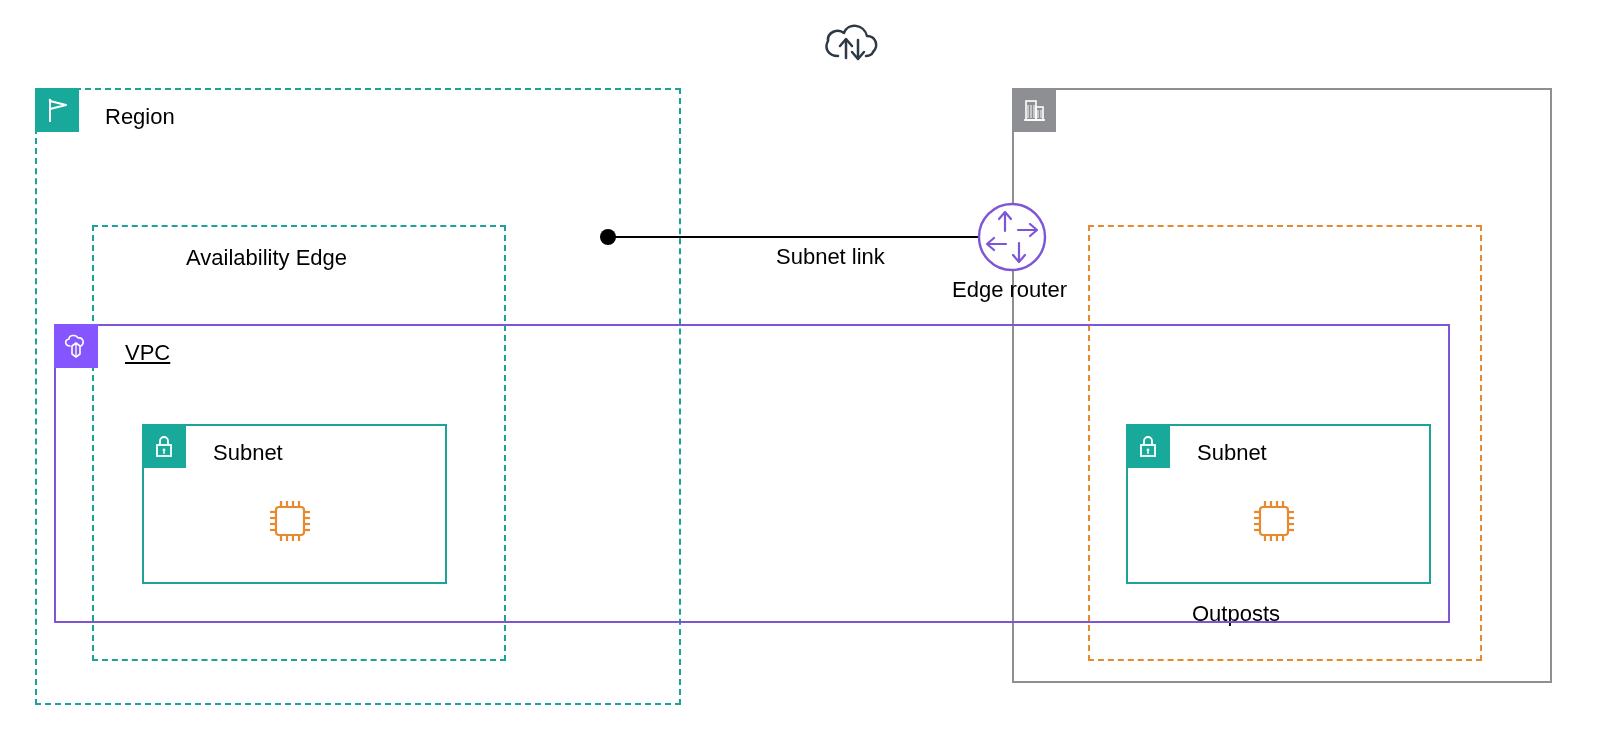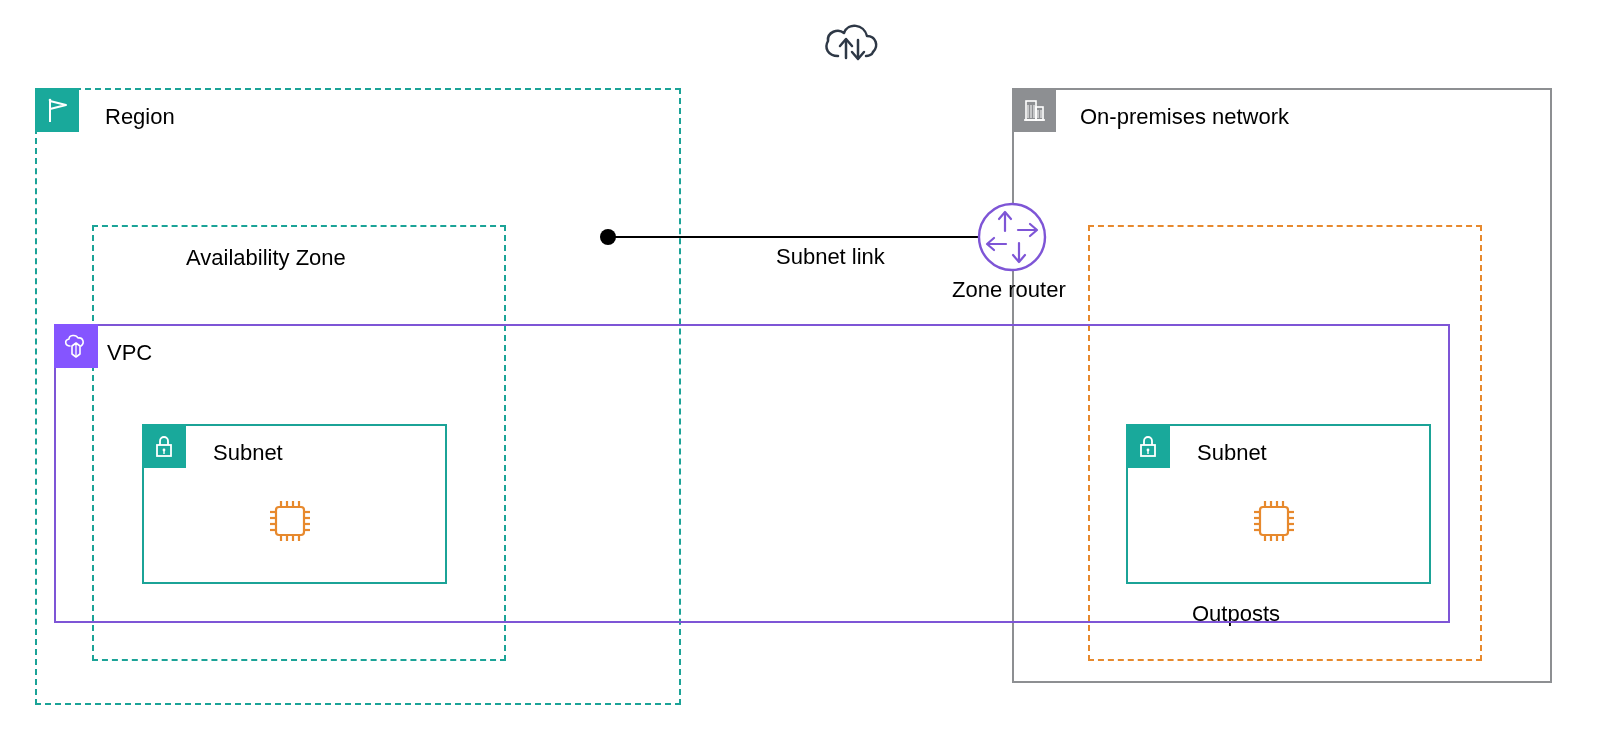--- a/index.html
+++ b/index.html
@@ -54,49 +54,48 @@
   <div class="badge" style="left:35px; top:88px; background:#19a99b;">
     <svg width="28" height="28" viewBox="0 0 28 28">
       <line x1="7" y1="4" x2="7" y2="26" stroke="#ffffff" stroke-width="2"></line>
       <polygon points="7,5 23,9 7,13" fill="none" stroke="#ffffff" stroke-width="2" stroke-linejoin="round"></polygon>
       <circle cx="7" cy="4" r="1.3" fill="#ffffff"></circle>
     </svg>
   </div>
   <div class="label" style="left:105px; top:104px;">Region</div>
 
   <div class="box" style="left:92px; top:225px; width:414px; height:436px; border:2px dashed #1ba397;"></div>
-  <div class="label" style="left:186px; top:245px;">Availability Zone</div>
+  <div class="label" style="left:186px; top:245px;">Availability Edge</div>
 
   <div class="box" style="left:1012px; top:88px; width:540px; height:595px; border:2px solid #8d8f92;"></div>
   <div class="badge" style="left:1012px; top:88px; background:#8d8f92;">
     <svg width="28" height="28" viewBox="0 0 28 28">
       <rect x="6" y="5" width="10" height="19" fill="none" stroke="#ffffff" stroke-width="1.6"></rect>
       <rect x="16" y="11" width="7" height="13" fill="none" stroke="#ffffff" stroke-width="1.6"></rect>
       <line x1="8" y1="9" x2="8" y2="22" stroke="#ffffff" stroke-width="1"></line>
       <line x1="11" y1="9" x2="11" y2="22" stroke="#ffffff" stroke-width="1"></line>
       <line x1="14" y1="9" x2="14" y2="22" stroke="#ffffff" stroke-width="1"></line>
       <line x1="18" y1="14" x2="18" y2="22" stroke="#ffffff" stroke-width="1"></line>
       <line x1="21" y1="14" x2="21" y2="22" stroke="#ffffff" stroke-width="1"></line>
       <line x1="4" y1="24" x2="25" y2="24" stroke="#ffffff" stroke-width="1.6"></line>
     </svg>
   </div>
-  <div class="label" style="left:1080px; top:104px;">On-premises network</div>
 
   <div class="box" style="left:1088px; top:225px; width:394px; height:436px; border:2px dashed #e7892d;"></div>
   <div class="label" style="left:1192px; top:601px;">Outposts</div>
 
   <div class="box" style="left:54px; top:324px; width:1396px; height:299px; border:2px solid #7e55d6;"></div>
   <div class="badge" style="left:54px; top:324px; background:#8555ff;">
     <svg width="30" height="30" viewBox="0 0 30 30">
       <path d="M9 15 C4 15 3 9 8 8 C8 4 15 3 17 7 C22 6 24 12 20 15" fill="none" stroke="#ffffff" stroke-width="1.6" stroke-linecap="round" stroke-linejoin="round"></path>
       <path d="M15 12 L11 15 L11 23 L15 26 L19 23 L19 15 Z" fill="none" stroke="#ffffff" stroke-width="1.6" stroke-linejoin="round"></path>
       <line x1="15" y1="12" x2="15" y2="26" stroke="#ffffff" stroke-width="1.3"></line>
     </svg>
   </div>
-  <div class="label" style="left:107px; top:340px;">VPC</div>
+  <div class="label" style="left:125px; top:340px;text-decoration:underline;">VPC</div>
 
   <div class="box" style="left:142px; top:424px; width:305px; height:160px; border:2px solid #1ba397;"></div>
   <div class="badge" style="left:142px; top:424px; background:#19a99b;">
     <svg width="26" height="26" viewBox="0 0 26 26">
       <rect x="6" y="12" width="14" height="11" fill="none" stroke="#ffffff" stroke-width="1.8"></rect>
       <path d="M9 12 L9 8 A4 4 0 0 1 17 8 L17 12" fill="none" stroke="#ffffff" stroke-width="1.8"></path>
       <circle cx="13" cy="17" r="1.4" fill="#ffffff"></circle>
       <line x1="13" y1="18" x2="13" y2="21" stroke="#ffffff" stroke-width="1.4"></line>
     </svg>
   </div>
@@ -179,15 +178,15 @@
         <polyline points="37,54 43,61 49,54"></polyline>
 
         <line x1="30" y1="43" x2="12" y2="43"></line>
         <polyline points="18,37 11,43 18,49"></polyline>
 
         <line x1="42" y1="29" x2="60" y2="29"></line>
         <polyline points="54,23 61,29 54,35"></polyline>
       </g>
     </svg>
   </div>
-  <div class="label" style="left:952px; top:277px;">Zone router</div>
+  <div class="label" style="left:952px; top:277px;">Edge router</div>
 
 </div>
 
 </body></html>

